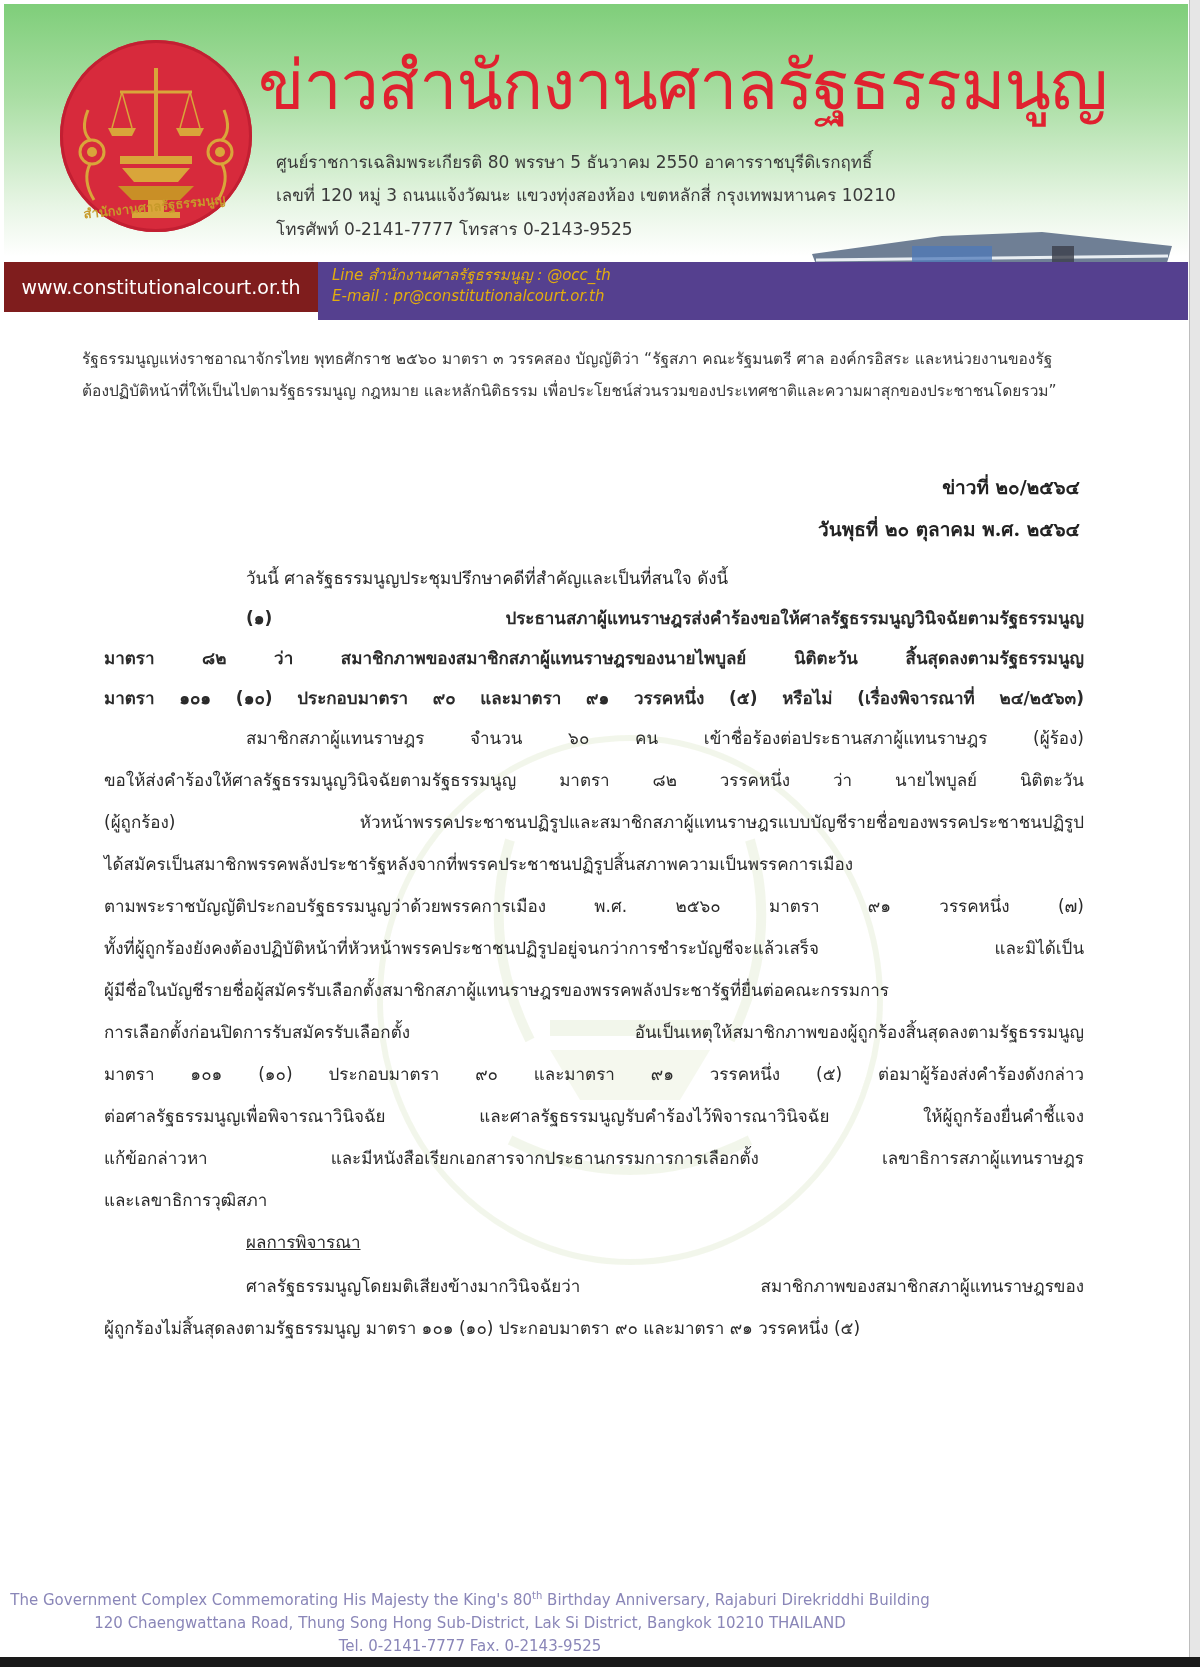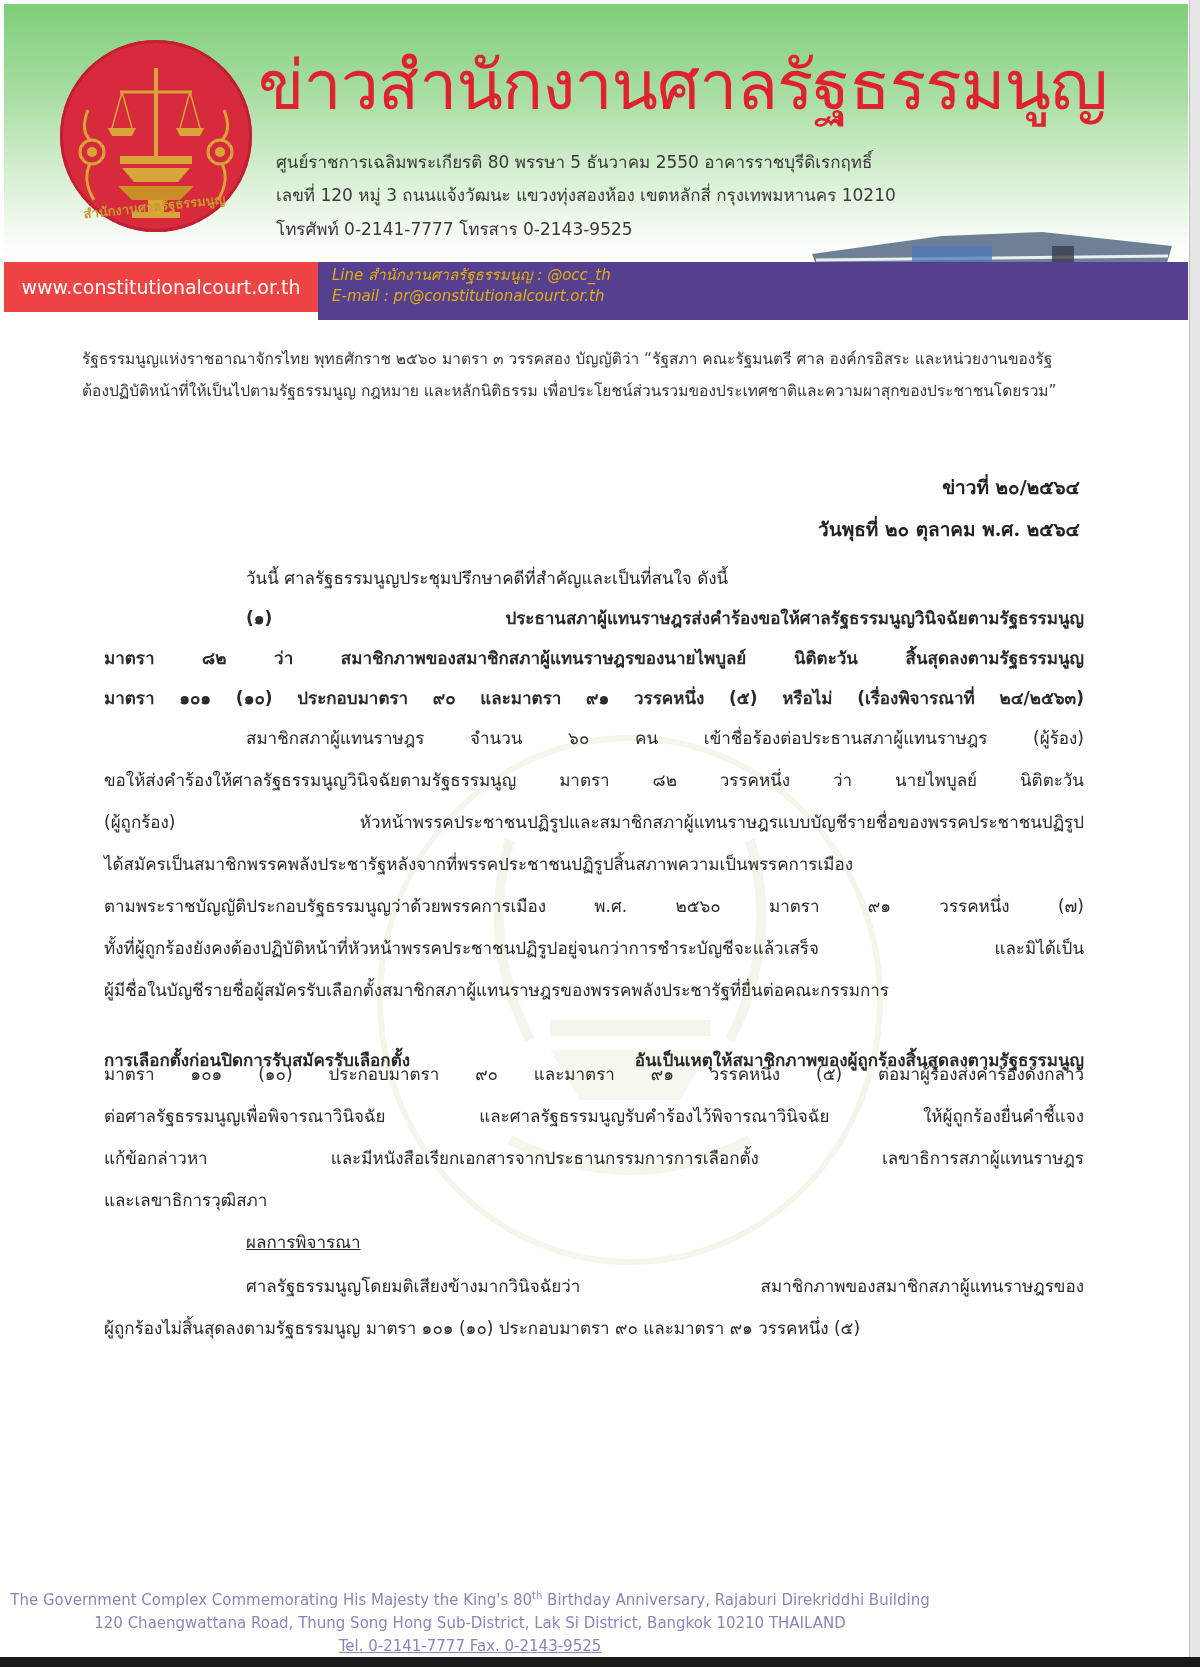--- a/index.html
+++ b/index.html
@@ -37,21 +37,21 @@
     letter-spacing: -1px; line-height: 1;
     white-space: nowrap;
   }
   .addr { position: absolute; left: 272px; font-size: 17px; color: #3a3a3a; white-space: nowrap; line-height: 1; }
   .addr.l1 { top: 150px; }
   .addr.l2 { top: 183px; }
   .addr.l3 { top: 217px; }
 
   .bar-red {
     position: absolute; left: 4px; top: 262px; width: 314px; height: 50px;
-    background: #ef4444; color: #ffffff;
+    background: #7f1d1d; color: #ffffff;
     font-size: 19px; line-height: 50px; text-align: center; white-space: nowrap;
   }
   .bar-purple {
     position: absolute; left: 318px; top: 262px; width: 870px; height: 58px;
     background: #55408f; color: #eab308; font-style: italic;
   }
   .bar-purple .ln { position: absolute; left: 14px; font-size: 15px; line-height: 1; white-space: nowrap; opacity: .95; }
   .bar-purple .ln.a { top: 6px; }
   .bar-purple .ln.b { top: 27px; }
   .building { position: absolute; left: 798px; top: 212px; width: 380px; height: 90px; }
@@ -77,21 +77,21 @@
     text-align: justify; text-align-last: justify;
   }
   .line.indent { left: 246px; width: 838px; }
   .line.left { text-align: left; text-align-last: left; }
   .line.bold { font-weight: bold; }
   .line.ul { text-decoration: underline; }
 
   .footer { position: absolute; left: 0; width: 940px; text-align: center; font-size: 15px; color: #8a86b8; white-space: nowrap; }
   .footer.f1 { top: 1590px; }
   .footer.f2 { top: 1614px; }
-  .footer.f3 { top: 1637px; text-decoration: underline; }
+  .footer.f3 { top: 1637px; }
   .footer sup { font-size: 10px; }
 </style>
 </head>
 <body>
 
 <div class="page">
 
   <div class="header">
     <div class="seal">
       <svg width="192" height="192" viewBox="0 0 192 192">
@@ -170,21 +170,21 @@
   <div class="line bold" style="top:648px;">มาตรา  ๘๒  ว่า  สมาชิกภาพของสมาชิกสภาผู้แทนราษฎรของนายไพบูลย์  นิติตะวัน  สิ้นสุดลงตามรัฐธรรมนูญ</div>
   <div class="line bold" style="top:688px;">มาตรา  ๑๐๑  (๑๐)  ประกอบมาตรา  ๙๐  และมาตรา  ๙๑  วรรคหนึ่ง  (๕)  หรือไม่  (เรื่องพิจารณาที่  ๒๔/๒๕๖๓)</div>
 
   <div class="line indent" style="top:728px;">สมาชิกสภาผู้แทนราษฎร  จำนวน  ๖๐  คน  เข้าชื่อร้องต่อประธานสภาผู้แทนราษฎร  (ผู้ร้อง)</div>
   <div class="line" style="top:770px;">ขอให้ส่งคำร้องให้ศาลรัฐธรรมนูญวินิจฉัยตามรัฐธรรมนูญ  มาตรา  ๘๒  วรรคหนึ่ง  ว่า  นายไพบูลย์  นิติตะวัน</div>
   <div class="line" style="top:812px;">(ผู้ถูกร้อง)  หัวหน้าพรรคประชาชนปฏิรูปและสมาชิกสภาผู้แทนราษฎรแบบบัญชีรายชื่อของพรรคประชาชนปฏิรูป</div>
   <div class="line" style="top:854px;">ได้สมัครเป็นสมาชิกพรรคพลังประชารัฐหลังจากที่พรรคประชาชนปฏิรูปสิ้นสภาพความเป็นพรรคการเมือง</div>
   <div class="line" style="top:896px;">ตามพระราชบัญญัติประกอบรัฐธรรมนูญว่าด้วยพรรคการเมือง  พ.ศ.  ๒๕๖๐  มาตรา  ๙๑  วรรคหนึ่ง  (๗)</div>
   <div class="line" style="top:938px;">ทั้งที่ผู้ถูกร้องยังคงต้องปฏิบัติหน้าที่หัวหน้าพรรคประชาชนปฏิรูปอยู่จนกว่าการชำระบัญชีจะแล้วเสร็จ  และมิได้เป็น</div>
   <div class="line" style="top:980px;">ผู้มีชื่อในบัญชีรายชื่อผู้สมัครรับเลือกตั้งสมาชิกสภาผู้แทนราษฎรของพรรคพลังประชารัฐที่ยื่นต่อคณะกรรมการ</div>
-  <div class="line" style="top:1050px;font-weight:bold;">การเลือกตั้งก่อนปิดการรับสมัครรับเลือกตั้ง  อันเป็นเหตุให้สมาชิกภาพของผู้ถูกร้องสิ้นสุดลงตามรัฐธรรมนูญ</div>
+  <div class="line" style="top:1022px;">การเลือกตั้งก่อนปิดการรับสมัครรับเลือกตั้ง  อันเป็นเหตุให้สมาชิกภาพของผู้ถูกร้องสิ้นสุดลงตามรัฐธรรมนูญ</div>
   <div class="line" style="top:1064px;">มาตรา  ๑๐๑  (๑๐)  ประกอบมาตรา  ๙๐  และมาตรา  ๙๑  วรรคหนึ่ง  (๕)  ต่อมาผู้ร้องส่งคำร้องดังกล่าว</div>
   <div class="line" style="top:1106px;">ต่อศาลรัฐธรรมนูญเพื่อพิจารณาวินิจฉัย  และศาลรัฐธรรมนูญรับคำร้องไว้พิจารณาวินิจฉัย  ให้ผู้ถูกร้องยื่นคำชี้แจง</div>
   <div class="line" style="top:1148px;">แก้ข้อกล่าวหา  และมีหนังสือเรียกเอกสารจากประธานกรรมการการเลือกตั้ง  เลขาธิการสภาผู้แทนราษฎร</div>
   <div class="line left" style="top:1190px;">และเลขาธิการวุฒิสภา</div>
 
   <div class="line indent left ul" style="top:1232px;">ผลการพิจารณา</div>
   <div class="line indent" style="top:1276px;">ศาลรัฐธรรมนูญโดยมติเสียงข้างมากวินิจฉัยว่า  สมาชิกภาพของสมาชิกสภาผู้แทนราษฎรของ</div>
   <div class="line left" style="top:1318px;">ผู้ถูกร้องไม่สิ้นสุดลงตามรัฐธรรมนูญ  มาตรา  ๑๐๑  (๑๐)  ประกอบมาตรา  ๙๐  และมาตรา  ๙๑  วรรคหนึ่ง  (๕)</div>
 
   <div class="footer f1"><span>The Government Complex Commemorating His Majesty the King's 80</span><sup>th</sup><span> Birthday Anniversary, Rajaburi Direkriddhi Building</span></div>

